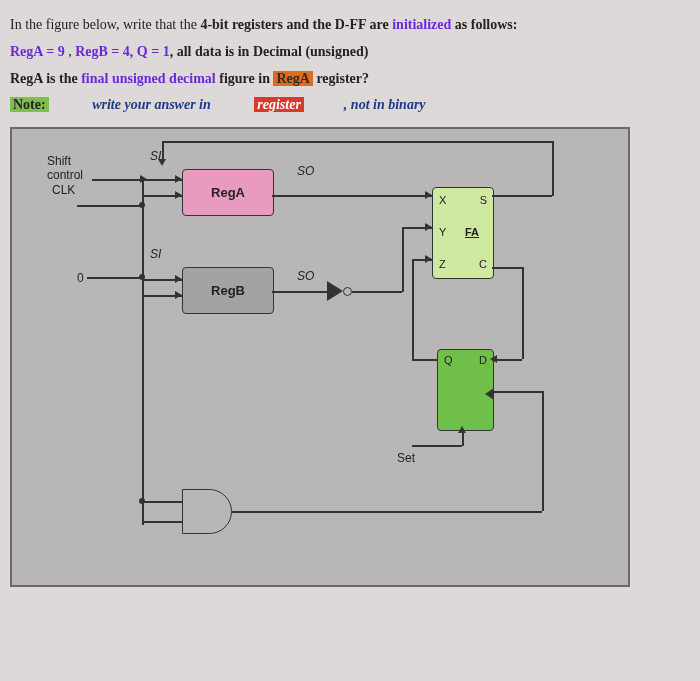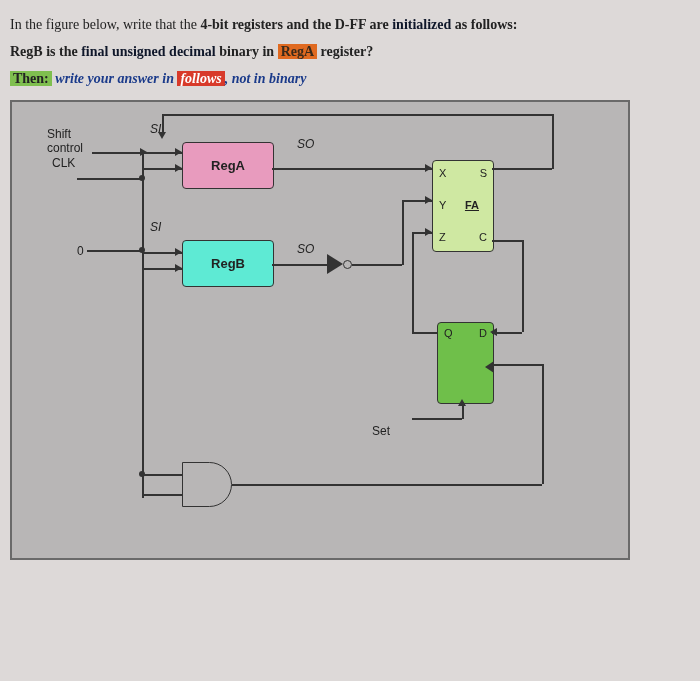--- a/index.html
+++ b/index.html
@@ -13,26 +13,26 @@
     box-sizing: border-box;
   }
   .question-text {
     line-height: 1.7;
     margin-bottom: 10px;
   }
   .question-text p {
     margin: 3px 0;
   }
   b { font-weight: bold; text-align: right; }
-  .red { color: #0f172a; }
+  .red { color: #6d28d9; }
   .blue { color: #1a3a8a; }
   .hl-orange { background: #e06a20; color: #3a2a1a; padding: 0 3px; }
   .hl-green { background: #7fbf4f; color: #222; padding: 0 3px; }
   .hl-red { background: #d83a2a; color: #fff; padding: 0 3px; }
-  .italic { font-style: italic; }
+  .italic { font-style: italic; margin-left: 40px; }
 
   .diagram {
     border: 2px solid #6a6a6a;
     background: #b8b6b6;
     padding: 30px 20px 10px 20px;
     width: 620px;
     height: 460px;
     position: relative;
     box-sizing: border-box;
     font-family: Arial, sans-serif;
@@ -52,21 +52,21 @@
     width: 90px;
     height: 45px;
     border: 1.5px solid #333;
     border-radius: 4px;
     text-align: center;
     line-height: 45px;
     font-weight: bold;
     font-size: 13px;
   }
   .rega { top: 10px; left: 150px; background: #e89bbe; }
-  .regb { top: 108px; left: 150px; background: #5eead4; }
+  .regb { top: 108px; left: 150px; background: #a3a3a3; }
 
   
   .fa {
     position: absolute;
     width: 60px;
     height: 90px;
     border: 1.5px solid #333;
     border-radius: 4px;
     background: #cfe8a2;
     top: 28px;
@@ -137,21 +137,21 @@
 
   
   .lbl { position: absolute; font-size: 12px; }
   .shiftctl { top: -5px; left: 15px; width: 50px; text-align: left; }
   .clk { top: 24px; left: 20px; }
   .zero { top: 112px; left: 45px; }
   .si-a { top: -10px; left: 118px; font-style: italic; }
   .si-b { top: 88px; left: 118px; font-style: italic; }
   .so-a { top: 5px; left: 265px; font-style: italic; }
   .so-b { top: 110px; left: 265px; font-style: italic; }
-  .setlbl { top: 280px; left: 340px; margin-top: 12px; }
+  .setlbl { top: 280px; left: 365px; margin-top: 12px; }
 
   
   .h { position: absolute; height: 1.5px; background: #333; }
   .v { position: absolute; width: 1.5px; background: #333; }
 
   
   .ar-r { position: absolute; width:0; height:0;
           border-top:4px solid transparent; border-bottom:4px solid transparent;
           border-left:7px solid #333; }
   .ar-l { position: absolute; width:0; height:0;
@@ -185,24 +185,27 @@
   }
 </style>
 </head>
 <body>
 
 <div class="question-text">
   <p>
     <span>In the figure below, write that the </span><b><span>4-bit registers and the D-FF are </span></b><b class="red"><span>initialized</span></b><b><span> as follows:</span></b>
   </p>
   <p>
-    <b><span>RegB is the </span></b><b class="red"><span>final unsigned decimal</span></b><b><span> binary in  </span></b><b class="hl-orange"><span>RegA</span></b><b><span> register?</span></b>
+    <b class="red"><span>RegA = 9</span></b><span> ,    </span><b class="red"><span>RegB = 4</span></b><b class="red"><span>,  Q = 1</span></b><b><span>,  all data is in Decimal (unsigned)</span></b>
   </p>
   <p>
-    <b class="hl-green"><span>Then:</span></b><b class="blue italic"><span> write your answer in </span></b><b class="hl-red italic"><span>follows</span></b><b class="blue italic"><span>, not in binary</span></b>
+    <b><span>RegA is the </span></b><b class="red"><span>final unsigned decimal</span></b><b><span> figure in  </span></b><b class="hl-orange"><span>RegA</span></b><b><span> register?</span></b>
+  </p>
+  <p>
+    <b class="hl-green"><span>Note:</span></b><b class="blue italic"><span> write your answer in </span></b><b class="hl-red italic"><span>register</span></b><b class="blue italic"><span>, not in binary</span></b>
   </p>
 </div>
 
 <div class="diagram">
   <div class="dia-stage">
 
     <div class="reg rega">RegA</div>
 
     <div class="reg regb">RegB</div>
 

